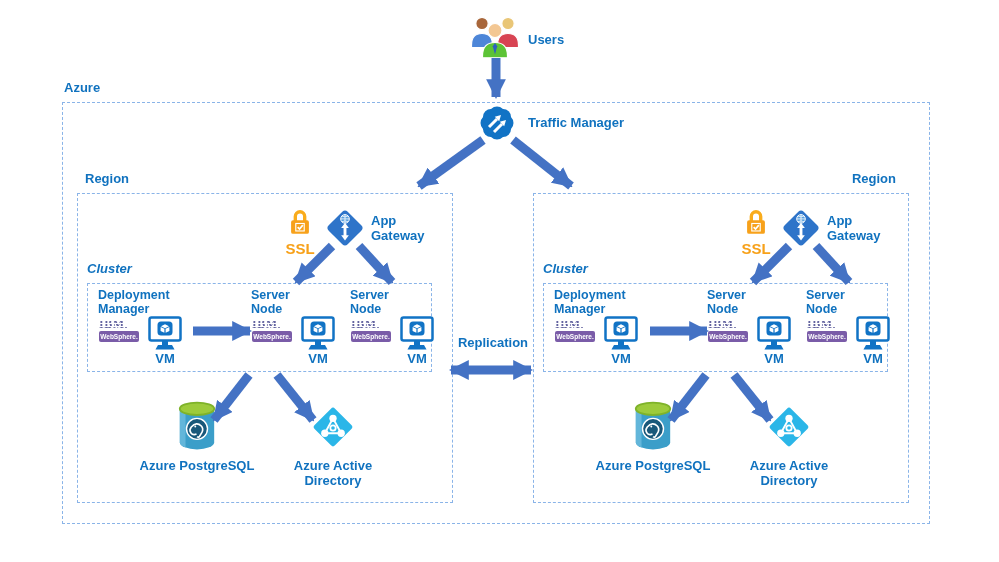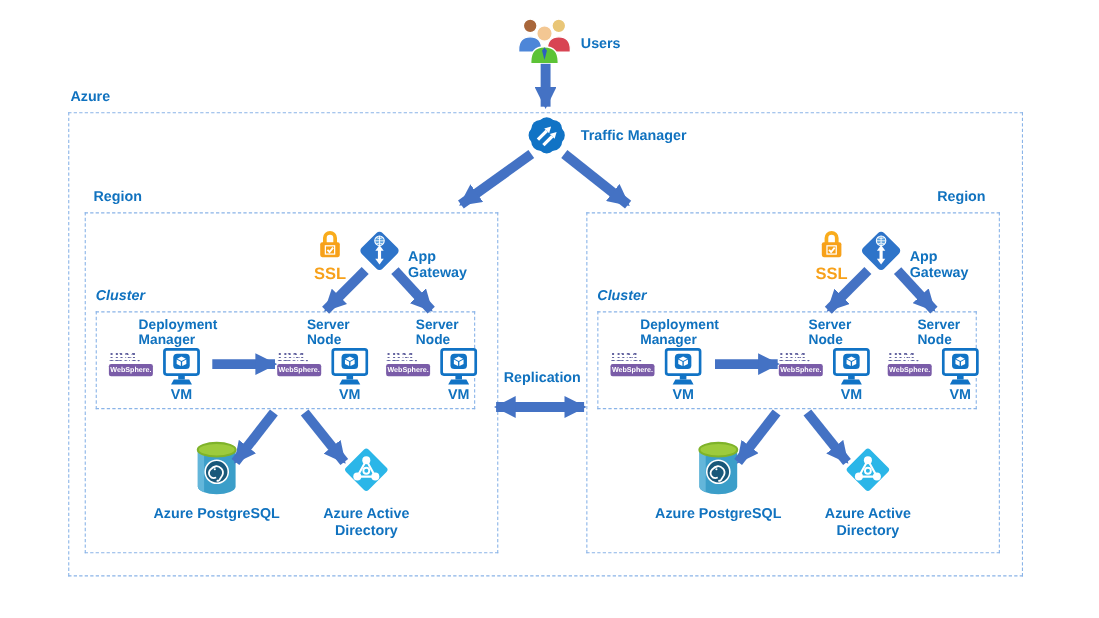--- a/index.html
+++ b/index.html
@@ -23,27 +23,27 @@
 
   
   .region{position:absolute;top:170px;width:376px;height:340px;z-index:2;}
   .region-label{left:8px;top:2px;}
   .region.mirror .region-label{left:auto;right:13px;}
   .region-box{left:0;top:23px;width:374px;height:308px;}
 
   .ssl{position:absolute;left:206px;top:38px;width:34px;text-align:center;}
   .ssl-label{display:block;color:#f7a11a;font-weight:bold;font-size:15px;margin-top:-2px;}
   .gw-icon{position:absolute;left:245px;top:35px;}
-  .gw-label{left:294px;top:56px;width:62px;}
+  .gw-label{left:294px;top:44px;width:62px;}
 
   .cluster-label{left:10px;top:92px;font-style:italic;}
   .cluster-box{left:10px;top:113px;width:343px;height:87px;}
   .node{position:absolute;top:4px;height:80px;width:100px;}
   .node-dm{left:10px;}  .node-sn1{left:163px;}  .node-sn2{left:262px;}
-  .node-title{position:relative;font-size:12.5px;margin-left:28px;}
+  .node-title{position:relative;font-size:12.5px;}
   .node-dm .node-title{width:95px;}
   .node-sn1 .node-title,.node-sn2 .node-title{width:52px;}
   .ibm{position:absolute;left:1px;top:30px;width:46px;}
   .ibm-mark{display:block;font-family:"Liberation Serif",serif;font-weight:bold;font-size:12px;
             line-height:1;letter-spacing:.5px;color:#63639f;}
   @supports (-webkit-background-clip: text){
     .ibm-mark{background:repeating-linear-gradient(to bottom,#63639f 0 1.6px,#ffffff 1.6px 3.1px);
               -webkit-background-clip:text;background-clip:text;-webkit-text-fill-color:transparent;}
   }
   .ws-badge{display:block;width:40px;box-sizing:border-box;background:#7a5ca8;color:#fff;

